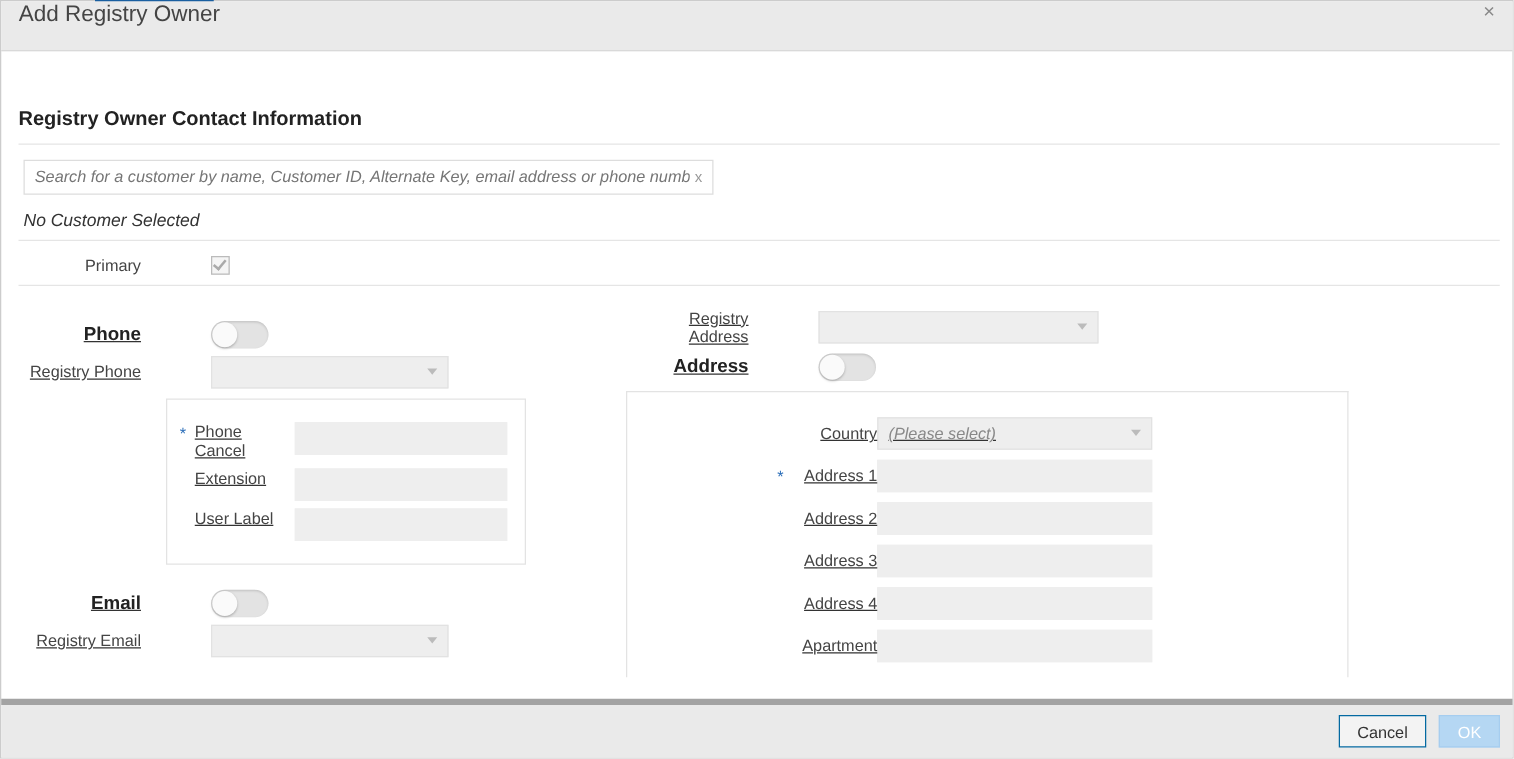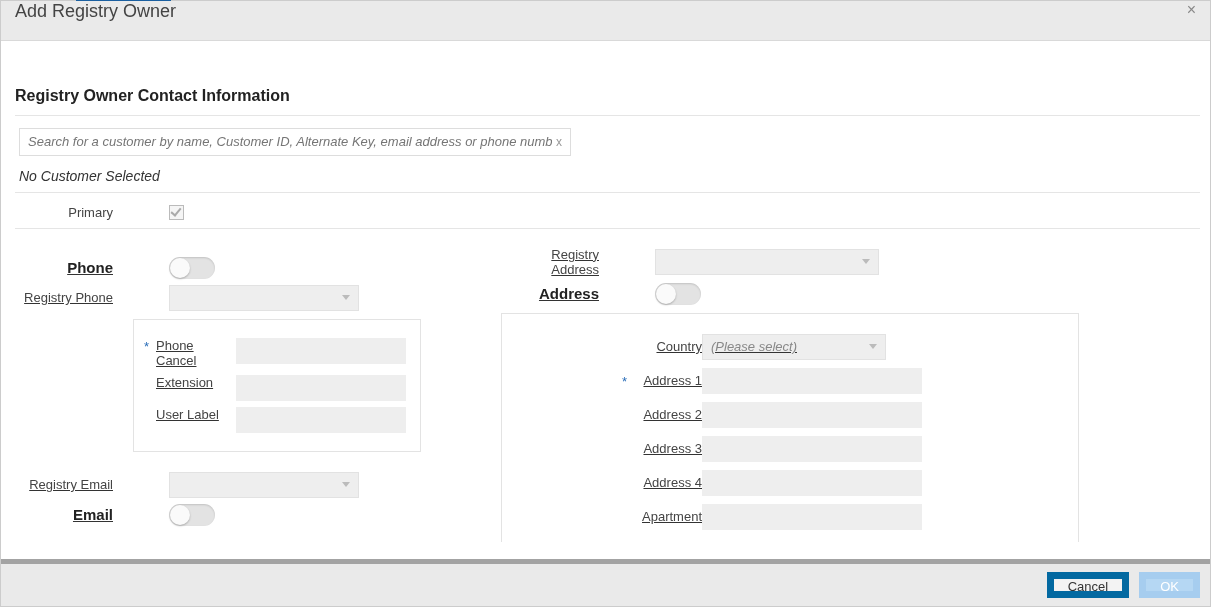--- a/index.html
+++ b/index.html
@@ -246,21 +246,21 @@
     background: #eaeaea;
     display: flex;
     align-items: center;
     justify-content: flex-end;
     padding: 0 10px;
     gap: 10px;
   }
   .btn {
     height: 26px;
     padding: 0 14px;
-    border: 7px solid #0369a1;
+    border: 1px solid #0369a1;
     background: #f3f3f3;
     color: #333;
     font-size: 13px;
     cursor: pointer;
   }
   .btn.primary {
     background: #b5d7f3;
     border-color: #a6cdef;
     color: #fff;
   }
@@ -333,34 +333,34 @@
             </div>
             <div class="irow">
               <span class="ilbl">User Label</span>
               <input class="txt w170" value="" style="">
             </div>
           </div>
 
           <div style="height:14px;"></div>
 
           <div class="form-row">
+            <span class="lbl lbl-bold">Email</span>
+            <span class="toggle">
+                <span class="knob"></span>
+              </span>
+          </div>
+
+          <div class="form-row">
             <span class="lbl">Registry Email</span>
             <span class="dd">
               <span></span>
               <span class="caret"></span>
             </span>
           </div>
 
-          <div class="form-row">
-            <span class="lbl lbl-bold">Email</span>
-            <span class="toggle">
-                <span class="knob"></span>
-              </span>
-          </div>
-
         </div>
 
         <div class="col">
 
           <div class="form-row">
             <span class="lbl" style="width:108px;">Registry Address</span>
             <span class="dd" style="width:224px;">
               <span></span>
               <span class="caret"></span>
             </span>
@@ -369,21 +369,21 @@
           <div class="form-row">
             <span class="lbl lbl-bold" style="width:108px;">Address</span>
             <span class="toggle">
                 <span class="knob"></span>
               </span>
           </div>
 
           <div class="addr-box">
             <div class="arow">
               <span class="albl">Country</span>
-              <span class="dd" style="width:184px;">
+              <span class="dd" style="width:220px;">
                 <span class="ph">(Please select)</span>
                 <span class="caret"></span>
               </span>
             </div>
             <div class="arow">
               <span class="albl">
                 <span class="req-star">*</span>
                 <span>Address 1</span>
               </span>
               <input class="txt w220" value="" style="">

